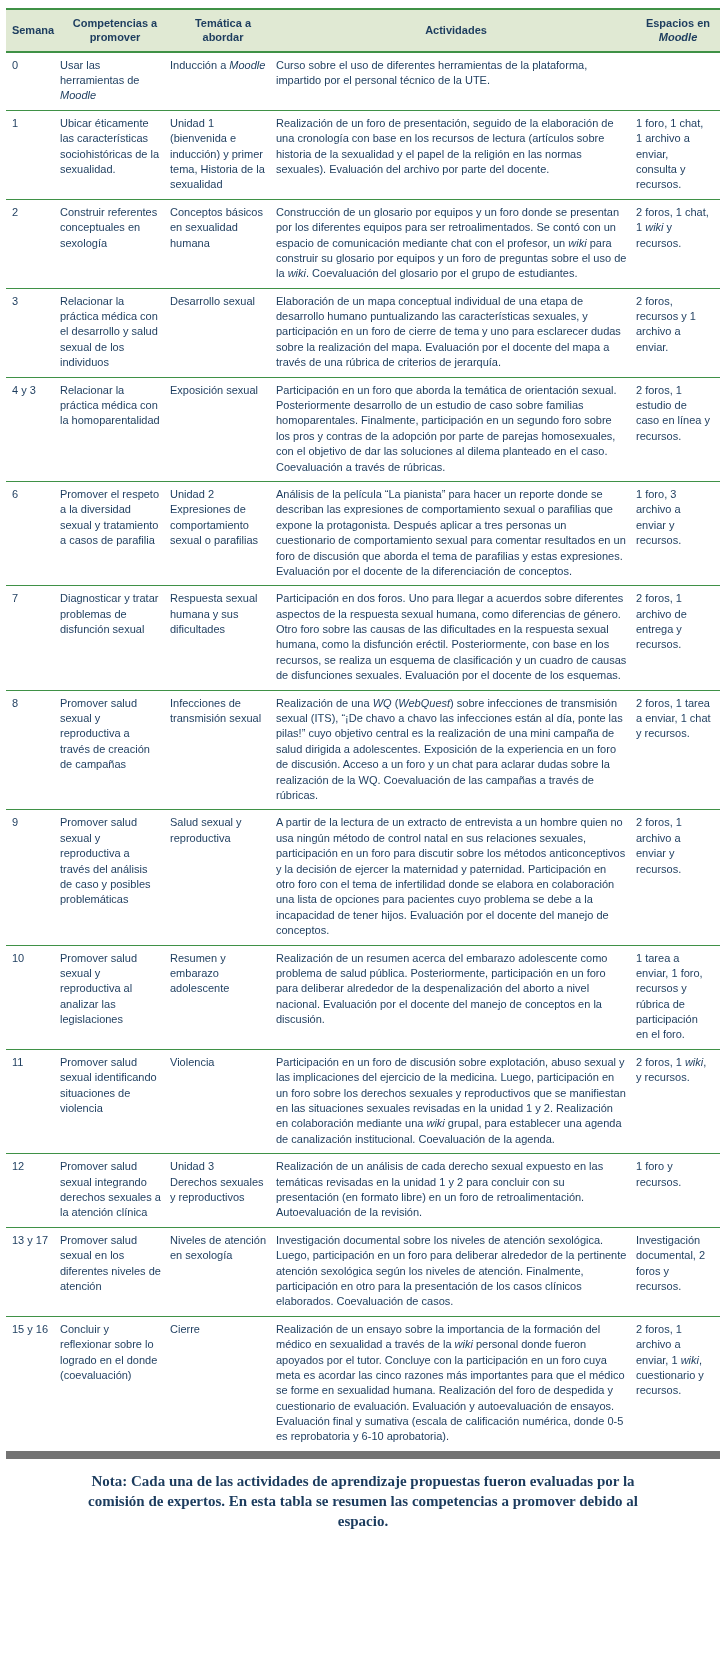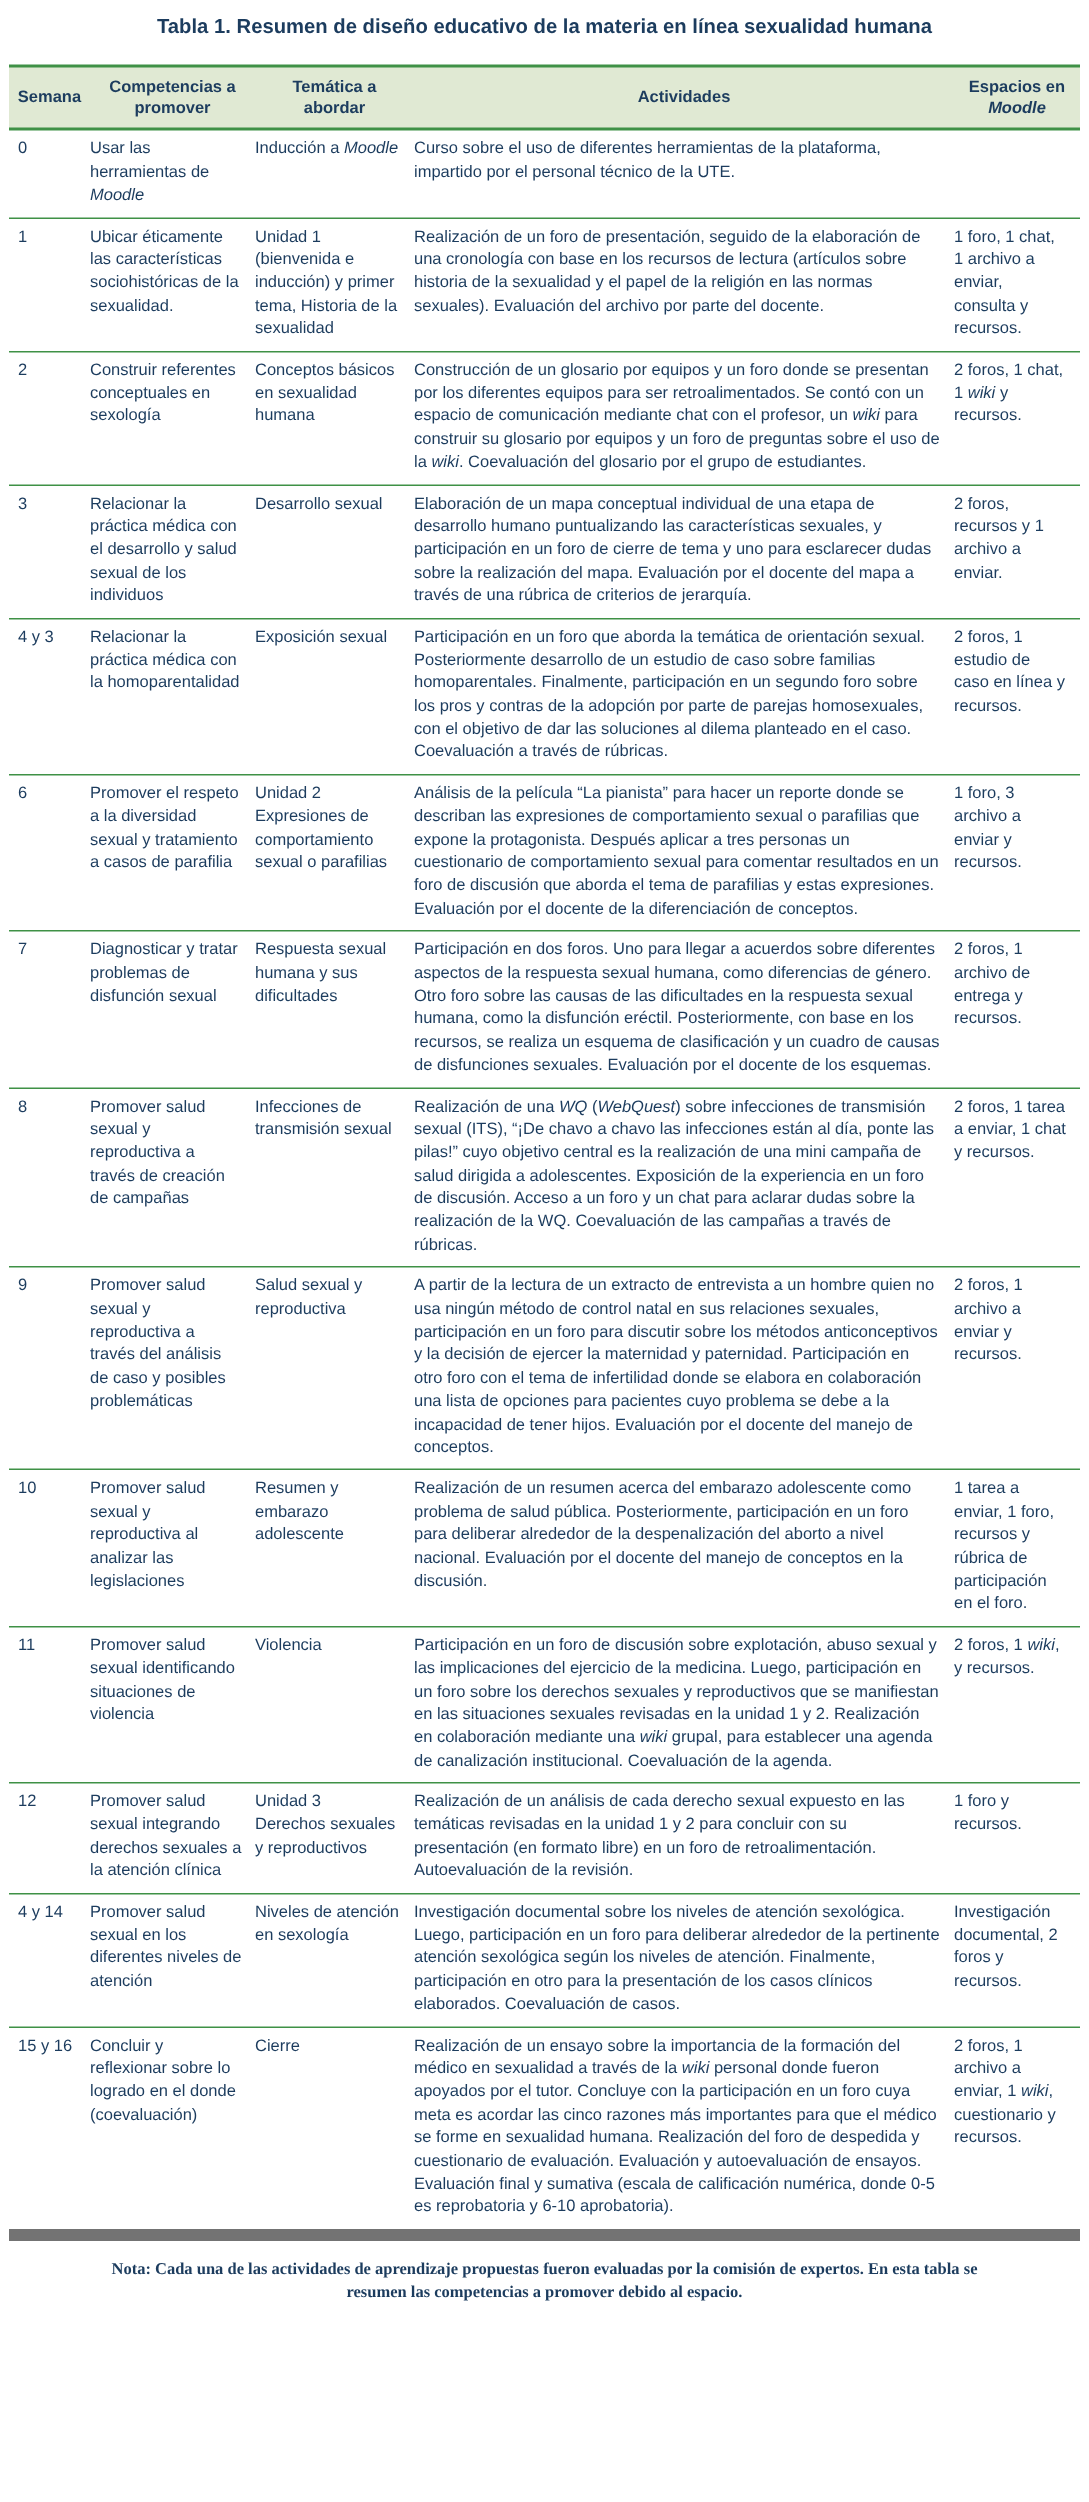--- a/index.html
+++ b/index.html
@@ -46,31 +46,30 @@
     text-align: left;
     padding: 5px 8px 6px 0;
     line-height: 1.4;
     word-wrap: break-word;
   }
   tbody td.semana { padding-left: 6px; padding-right: 2px; }
   i { font-style: italic; }
   .note {
     font-family: "Liberation Serif", serif;
     font-weight: bold;
-    font-size: 11px;
+    font-size: 15px;
     text-align: center;
     margin: 12px 56px 0 56px;
     line-height: 1.35;
   }
 </style>
 </head>
 <body>
 
 <div class="page">
-  <div class="table-title">Tabla 1. Resumen de diseño educativo de la materia en línea sexualidad humana</div>
 
   <table class="design-table">
     <colgroup>
       <col class="c-semana">
         <col class="c-comp">
         <col class="c-tema">
         <col class="c-act">
         <col class="c-esp">
     </colgroup>
     <thead>
@@ -161,21 +160,21 @@
         <td>2 foros, 1 <i>wiki</i>, y recursos.</td>
       </tr>
       <tr>
         <td class="semana">12</td>
         <td>Promover salud sexual integrando derechos sexuales a la atención clínica</td>
         <td>Unidad 3<br>Derechos sexuales y reproductivos</td>
         <td>Realización de un análisis de cada derecho sexual expuesto en las temáticas revisadas en la unidad 1 y 2 para concluir con su presentación (en formato libre) en un foro de retroalimentación. Autoevaluación de la revisión.</td>
         <td>1 foro y recursos.</td>
       </tr>
       <tr>
-        <td class="semana">4 y 14</td>
+        <td class="semana">13 y 17</td>
         <td>Promover salud sexual en los diferentes niveles de atención</td>
         <td>Niveles de atención en sexología</td>
         <td>Investigación documental sobre los niveles de atención sexológica. Luego, participación en un foro para deliberar alrededor de la pertinente atención sexológica según los niveles de atención. Finalmente, participación en otro para la presentación de los casos clínicos elaborados. Coevaluación de casos.</td>
         <td>Investigación documental, 2 foros y recursos.</td>
       </tr>
       <tr>
         <td class="semana">15 y 16</td>
         <td>Concluir y reflexionar sobre lo logrado en el donde (coevaluación)</td>
         <td>Cierre</td>
         <td>Realización de un ensayo sobre la importancia de la formación del médico en sexualidad a través de la <i>wiki</i> personal donde fueron apoyados por el tutor. Concluye con la participación en un foro cuya meta es acordar las cinco razones más importantes para que el médico se forme en sexualidad humana. Realización del foro de despedida y cuestionario de evaluación. Evaluación y autoevaluación de ensayos.<br>Evaluación final y sumativa (escala de calificación numérica, donde 0-5 es reprobatoria y 6-10 aprobatoria).</td>

